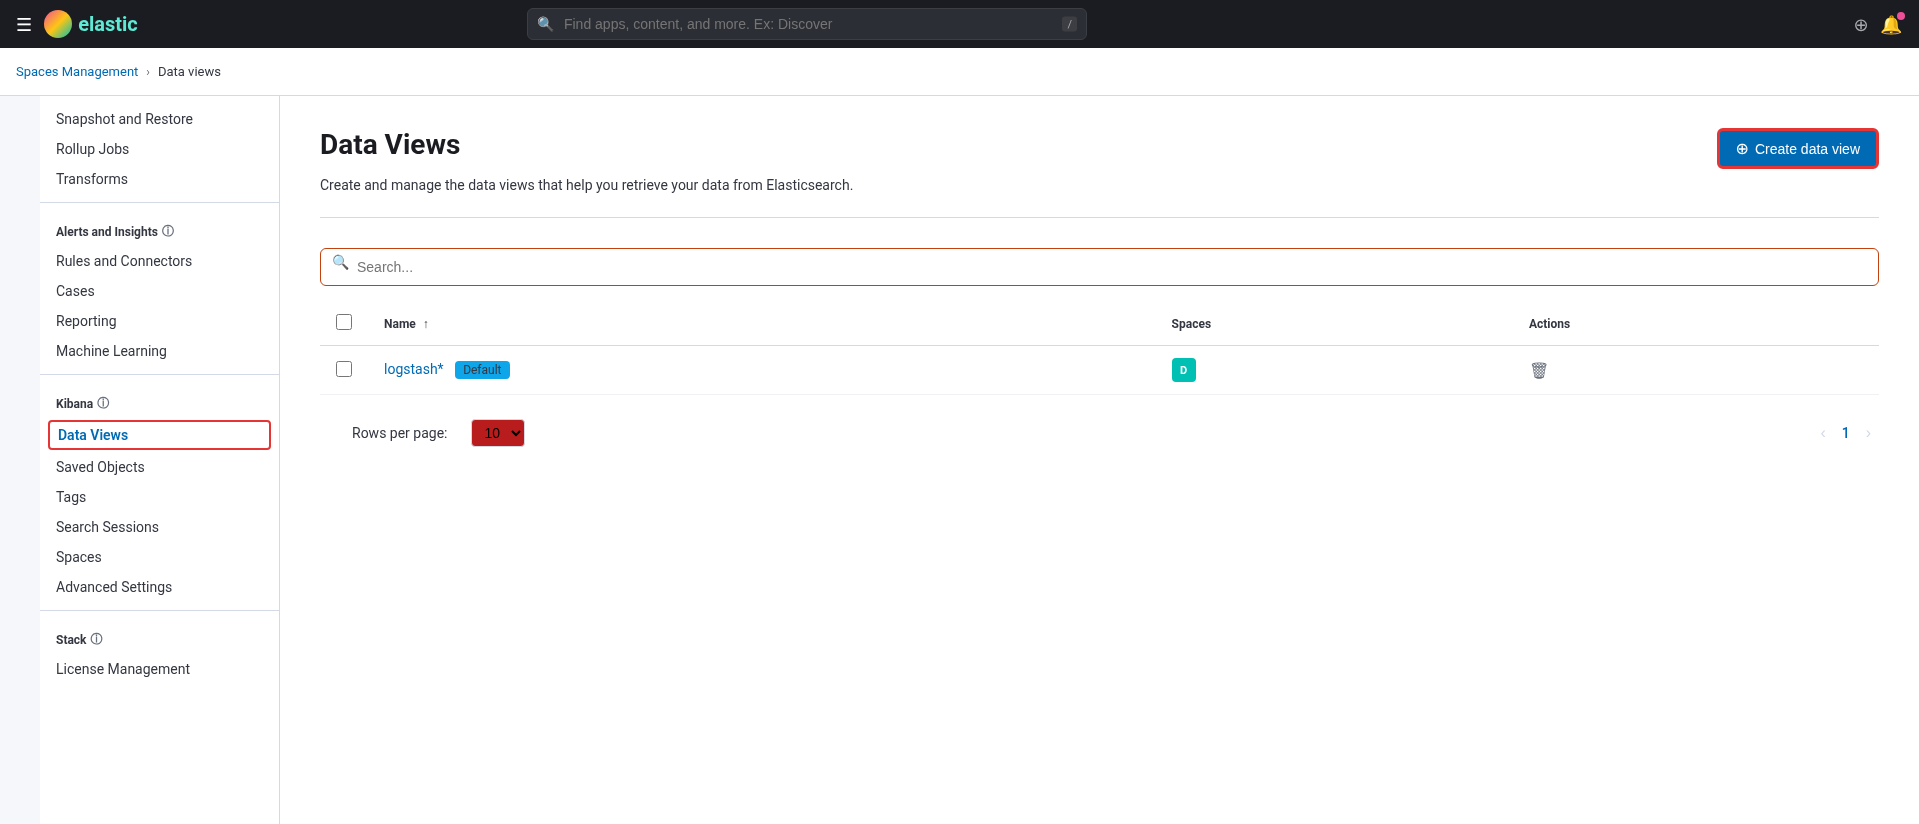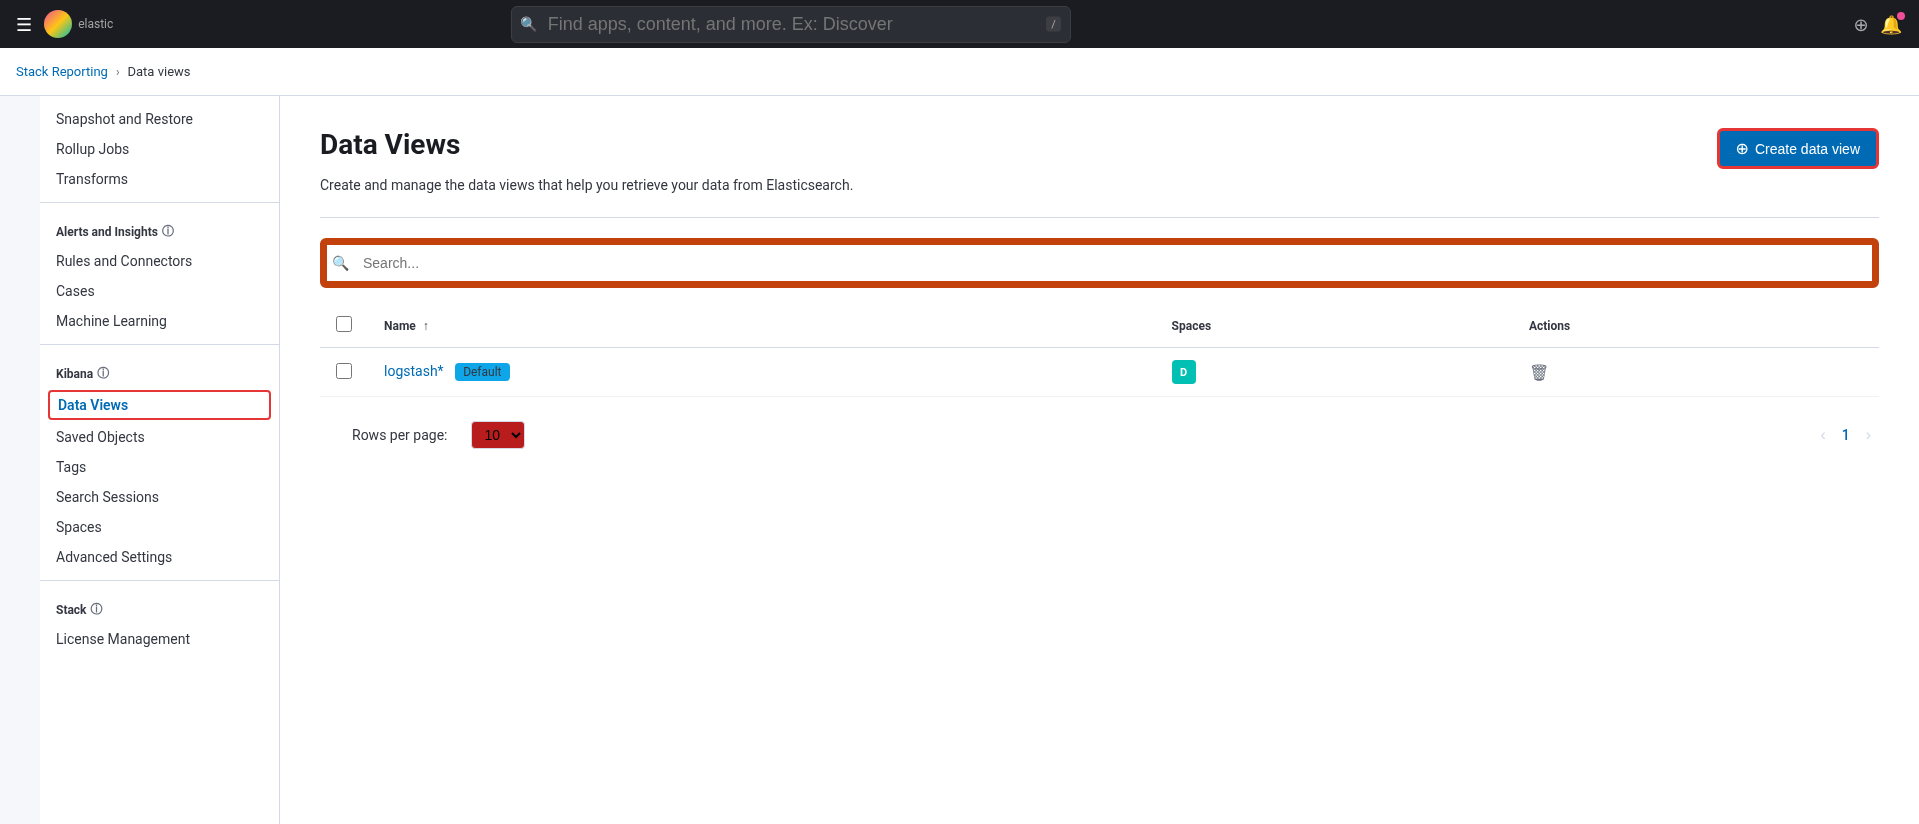--- a/index.html
+++ b/index.html
@@ -30,21 +30,21 @@
       margin: 0 auto;
       position: relative;
     }
     .search-bar input {
       width: 100%;
       background: #2c2e35;
       border: 1px solid #3c3e44;
       border-radius: 6px;
       color: #a8aab0;
       padding: 7px 12px 7px 36px;
-      font-size: 18px;
+      font-size: 14px;
       outline: none;
     }
     .search-bar .search-icon-nav {
       position: absolute;
       left: 10px; top: 50%;
       transform: translateY(-50%);
       color: #a8aab0;
       font-size: 14px;
     }
     .search-bar .slash-badge {
@@ -184,27 +184,28 @@
       margin-bottom: 20px;
     }
 
     
     .search-container {
       position: relative;
       margin-bottom: 16px;
     }
     .search-container input {
       width: 100%;
-      border: 7px solid #c2410c;
+      border: 1px solid #c2410c;
       border-radius: 6px;
       padding: 10px 12px 10px 36px;
       font-size: 14px;
       color: #343741;
       outline: none;
       background: #fff;
+      margin-top: 10px;
     }
     .search-icon-main {
       position: absolute;
       left: 12px; top: 50%;
       transform: translateY(-50%);
       color: #69707d;
     }
 
     
     .data-table { width: 100%; border-collapse: collapse; }
@@ -296,60 +297,61 @@
     ::-webkit-scrollbar-track { background: #f5f7fa; }
     ::-webkit-scrollbar-thumb { background: #c2c7d0; border-radius: 3px; }
   </style>
 </head>
 <body>
 
 <nav class="top-nav">
   <span class="hamburger-icon">☰</span>
   <div class="elastic-logo">
     <div class="elastic-logo-circle"></div>
-    <span style="color:#a3a3a3; font-size:12px; font-weight:400;">elastic</span>
+    <span style="color:#5eead4; font-size:20px; font-weight:700;">elastic</span>
   </div>
   <div class="search-bar">
     <span class="search-icon-nav">🔍</span>
     <input type="text" placeholder="Find apps, content, and more. Ex: Discover" style="">
     <span class="slash-badge">/</span>
   </div>
   <div class="nav-right">
     <span class="nav-icon" style="position:relative;">
       ⊕
     </span>
     <span class="nav-icon" style="position:relative;">
       🔔
       <span class="notification-dot"></span>
     </span>
   </div>
 </nav>
 
 <div class="breadcrumb-bar">
-  <span class="breadcrumb-item">Stack Reporting</span>
+  <span class="breadcrumb-item">Spaces Management</span>
   <span class="breadcrumb-separator">›</span>
   <span class="breadcrumb-current">Data views</span>
 </div>
 
 <div class="layout">
 
   <aside class="sidebar">
 
     <div class="sidebar-item">Snapshot and Restore</div>
     <div class="sidebar-item">Rollup Jobs</div>
     <div class="sidebar-item">Transforms</div>
 
     <div class="sidebar-divider"></div>
 
     <div class="sidebar-section-title">
       <span>Alerts and Insights</span>
       <span class="help-icon">ⓘ</span>
     </div>
     <div class="sidebar-item">Rules and Connectors</div>
     <div class="sidebar-item">Cases</div>
+    <div class="sidebar-item">Reporting</div>
     <div class="sidebar-item">Machine Learning</div>
 
     <div class="sidebar-divider"></div>
 
     <div class="sidebar-section-title">
       <span>Kibana</span>
       <span class="help-icon">ⓘ</span>
     </div>
     <div class="sidebar-item active">Data Views</div>
     <div class="sidebar-item">Saved Objects</div>

